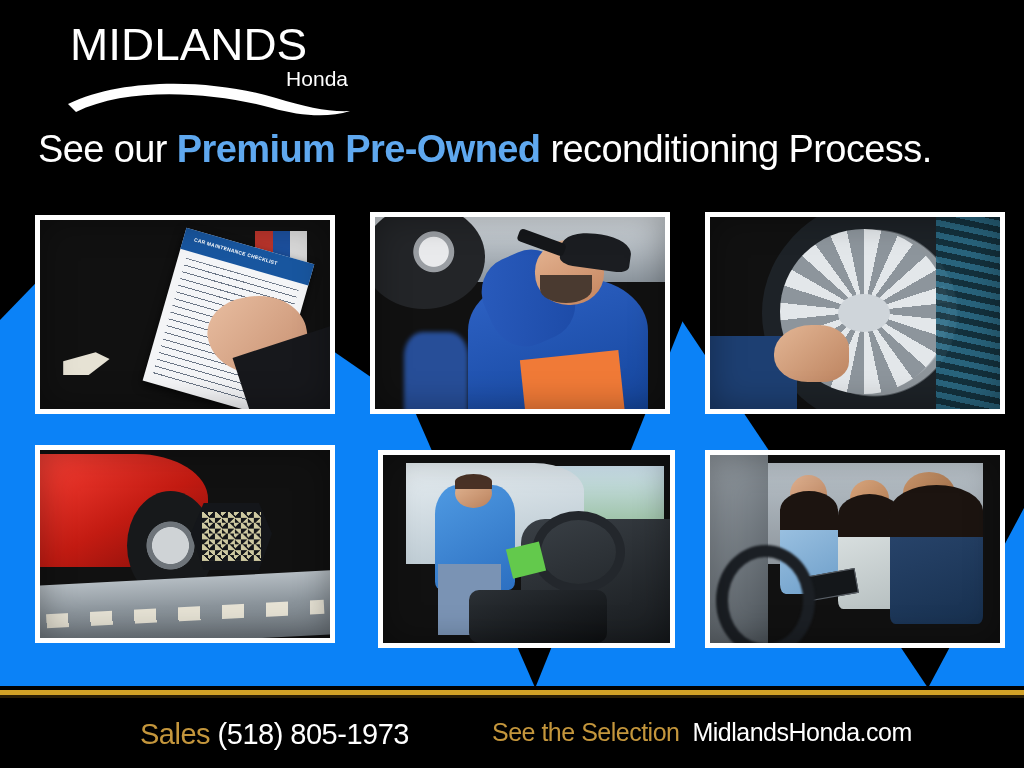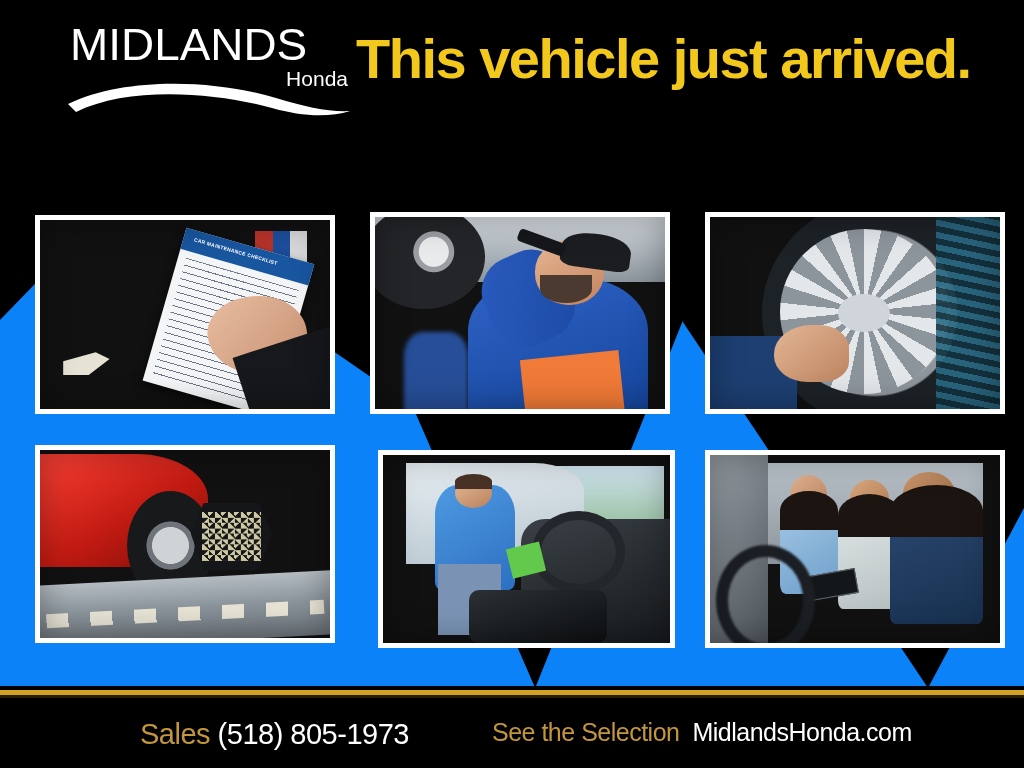--- a/index.html
+++ b/index.html
@@ -225,22 +225,24 @@
   <div class="header">
 
     <div class="logo">
       <div class="logo-word">MIDLANDS</div>
       <div class="logo-sub">Honda</div>
       <svg class="logo-swoosh" viewBox="0 0 286 40">
         <path d="M2 26 C 60 -2, 150 2, 210 20 C 240 29, 262 34, 284 33 C 262 40, 234 38, 206 30 C 148 14, 62 8, 10 34 Z" fill="#ffffff"></path>
       </svg>
     </div>
 
-    <div class="headline">This vehicle  just arrived.</div>
-
+
+    <div class="subline">
+      <span>See our </span><span class="hl">Premium Pre-Owned</span><span> reconditioning Process.</span>
+    </div>
   </div>
 
   <div>
 
     <div class="tile" style="left:35px;top:215px;width:300px;height:199px;">
       <div class="ph p1">
         <div class="batt"></div>
         <div class="dip"></div>
         <div class="board">
           <div class="clip">

